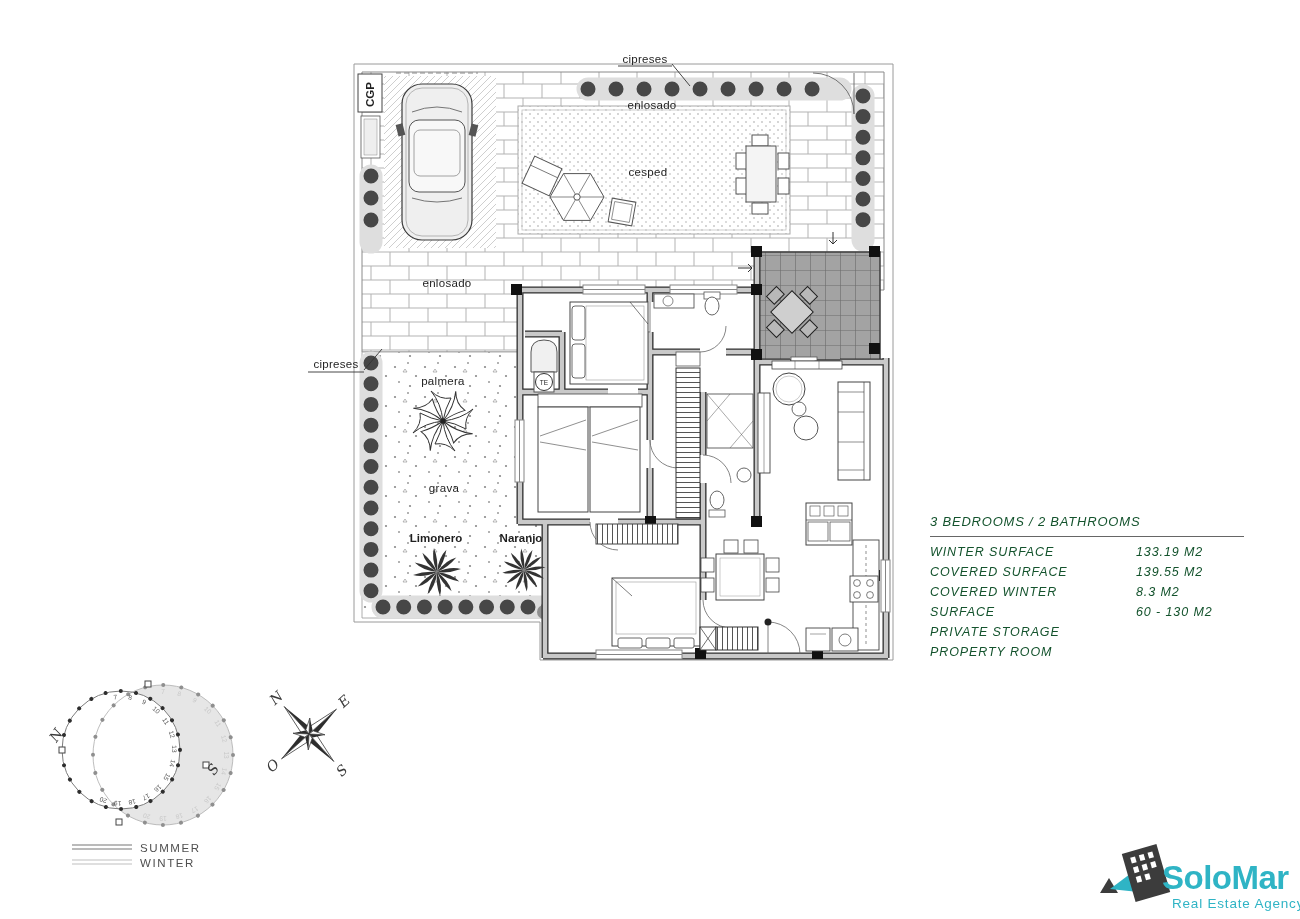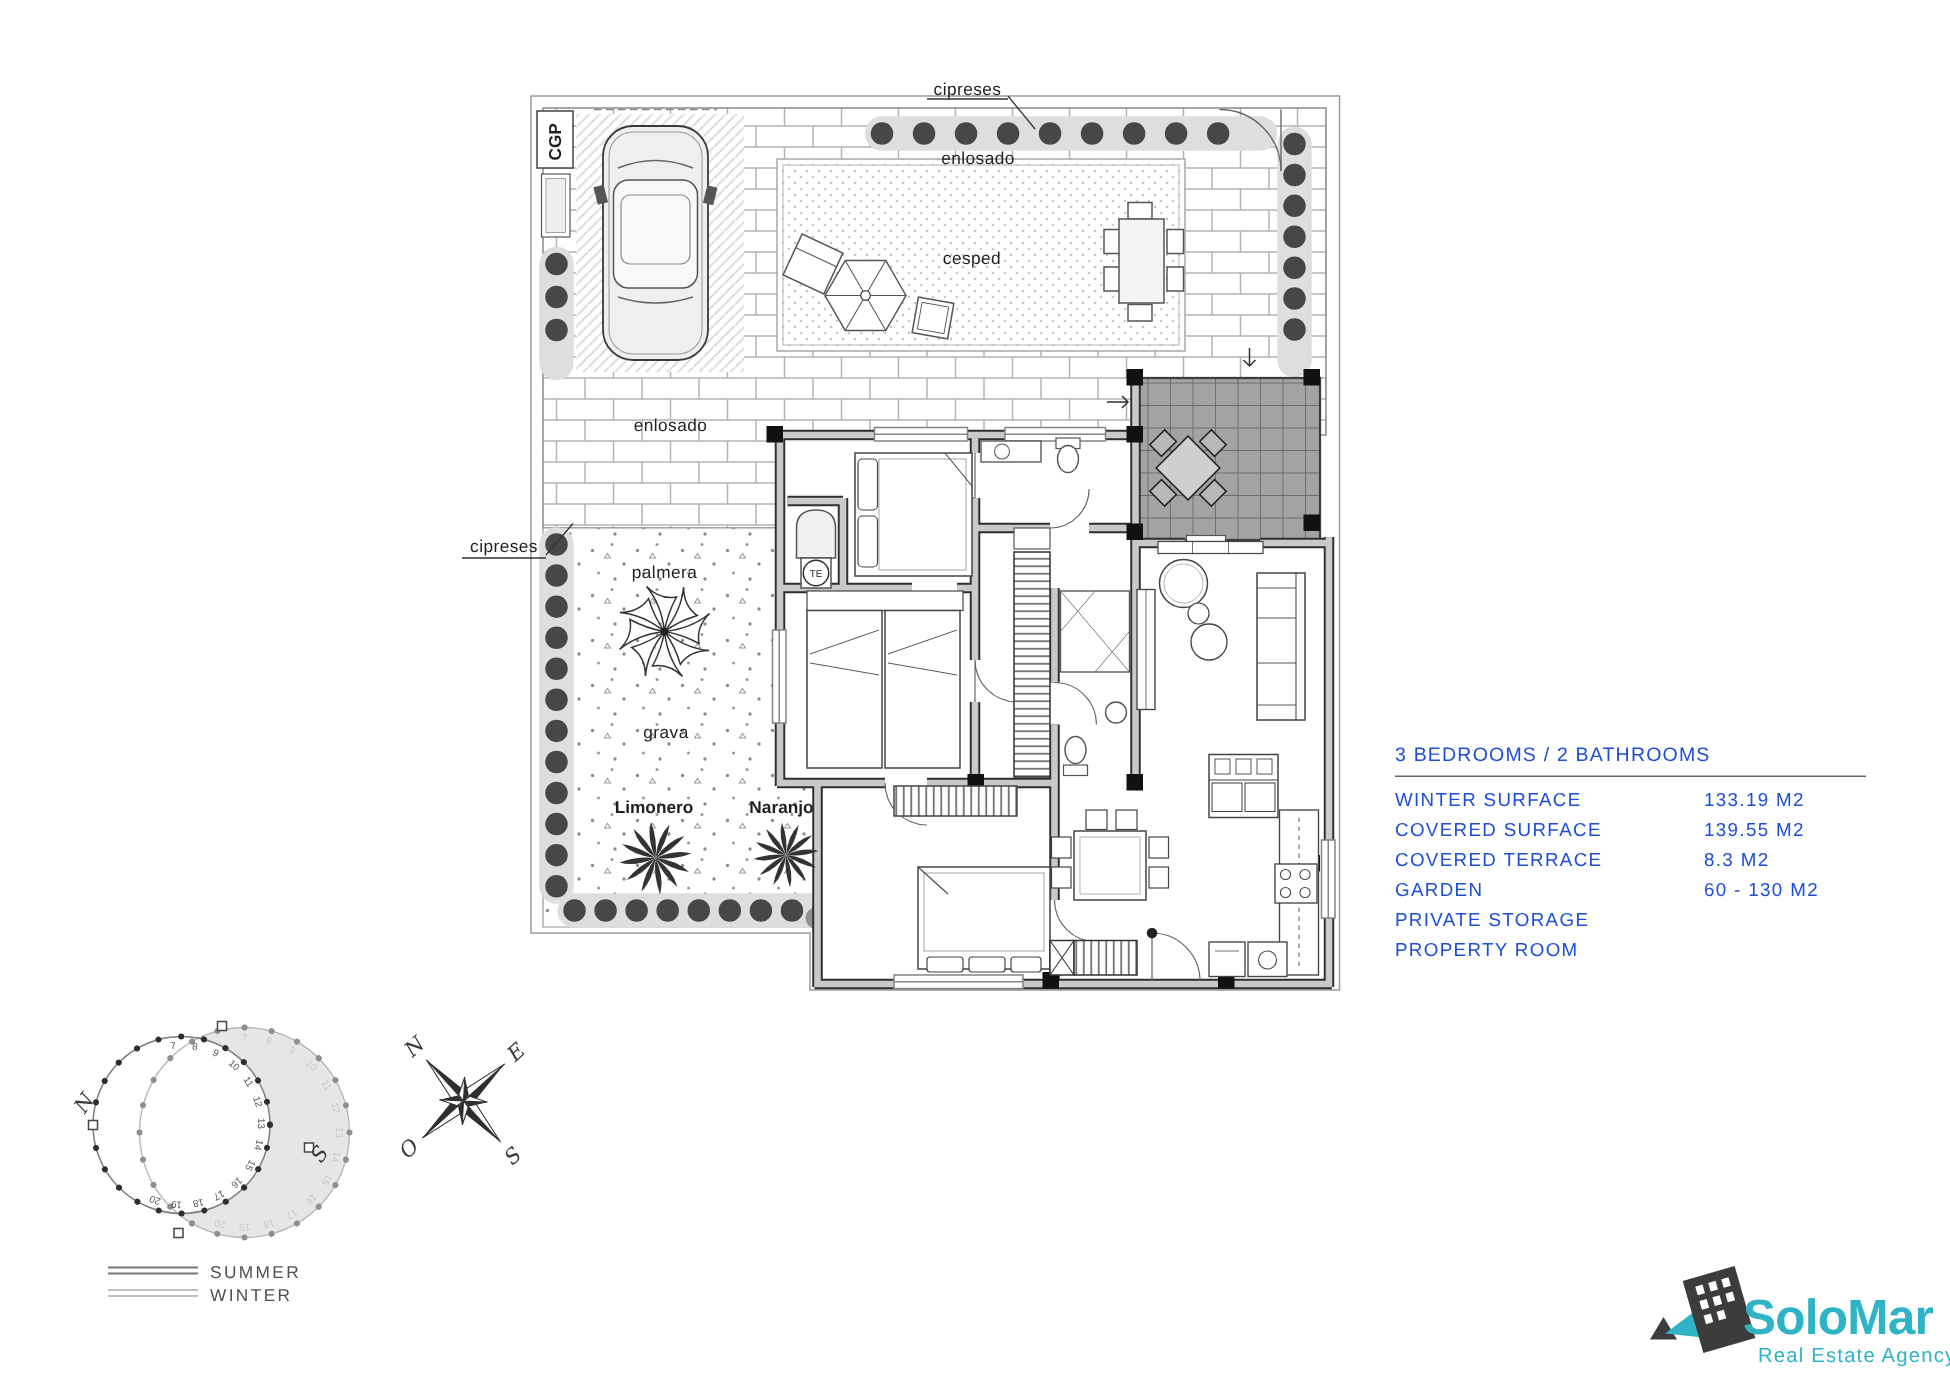--- a/index.html
+++ b/index.html
@@ -3,21 +3,21 @@
 <meta charset="utf-8">
 <style>
   html,body{margin:0;padding:0;background:#fff;}
   .page{position:relative;width:1300px;height:919px;background:#fff;overflow:hidden;
         font-family:"Liberation Sans",sans-serif;}
   svg.scene{position:absolute;left:0;top:0;}
   .plan-label{font:11.5px "Liberation Sans",sans-serif;fill:#1f1f1f;letter-spacing:.3px;}
   .plan-label-b{font:11.5px "Liberation Sans",sans-serif;font-weight:bold;fill:#1f1f1f;}
   .cardinal{font:italic 14px "DejaVu Serif",serif;fill:#3a3a3a;}
   .legend-text{font:11.5px "Liberation Sans",sans-serif;letter-spacing:1.6px;fill:#4f4f4f;}
-  .specs{position:absolute;left:930px;top:495px;width:314px;color:#1d4ed8;}
+  .specs{position:absolute;left:930px;top:514px;width:314px;color:#14532d;font-style:italic;}
   .specs-title{font-size:13px;letter-spacing:.8px;padding-bottom:7px;border-bottom:1.5px solid #666;}
   .specs-rows{margin-top:9px;}
   .specs-row{display:grid;grid-template-columns:206px 1fr;font-size:12.5px;
              letter-spacing:.9px;margin-top:7.6px;line-height:12.5px;}
   .brand-name{font:bold 33px "Liberation Sans",sans-serif;letter-spacing:-.5px;}
   .brand-tagline{font:13.5px "Liberation Sans",sans-serif;letter-spacing:.8px;}
 </style>
 </head>
 <body>
 
@@ -480,25 +480,25 @@
   <div class="specs-rows">
     <div class="specs-row">
       <span>WINTER SURFACE</span>
       <span>133.19 M2</span>
     </div>
     <div class="specs-row">
       <span>COVERED SURFACE</span>
       <span>139.55 M2</span>
     </div>
     <div class="specs-row">
-      <span>COVERED TERRACE</span>
+      <span>COVERED WINTER</span>
       <span>8.3 M2</span>
     </div>
     <div class="specs-row">
-      <span>GARDEN</span>
+      <span>SURFACE</span>
       <span>60 - 130 M2</span>
     </div>
     <div class="specs-row">
       <span>PRIVATE STORAGE</span>
       <span></span>
     </div>
     <div class="specs-row">
       <span>PROPERTY ROOM</span>
       <span></span>
     </div>

